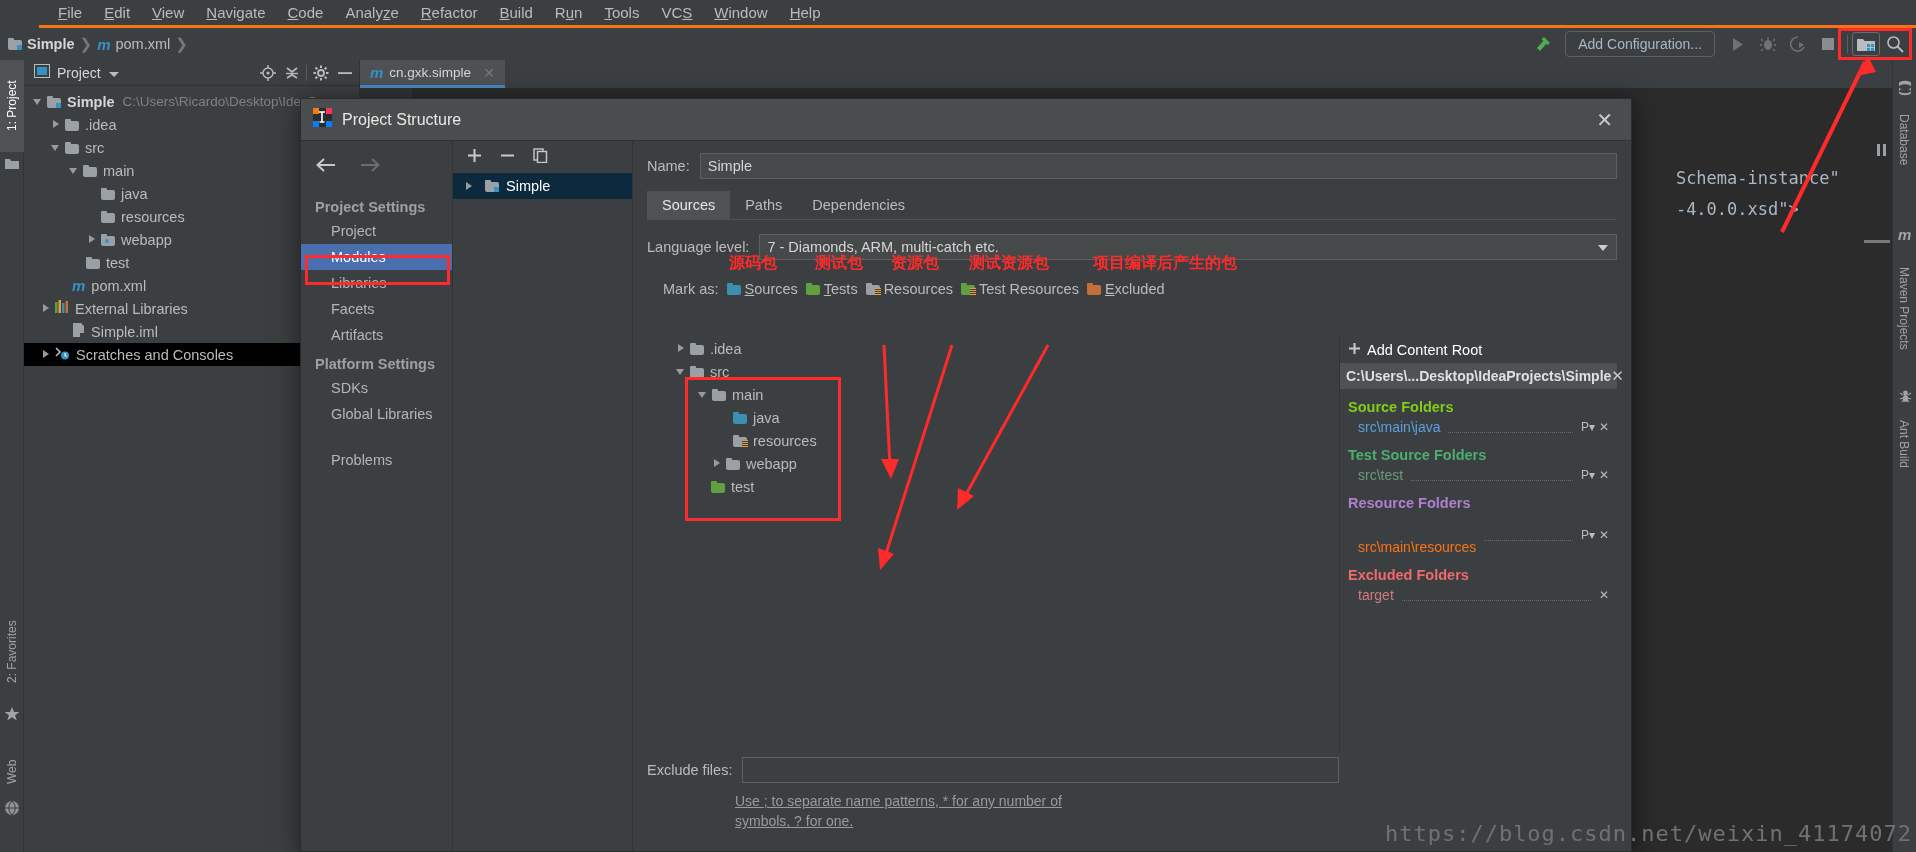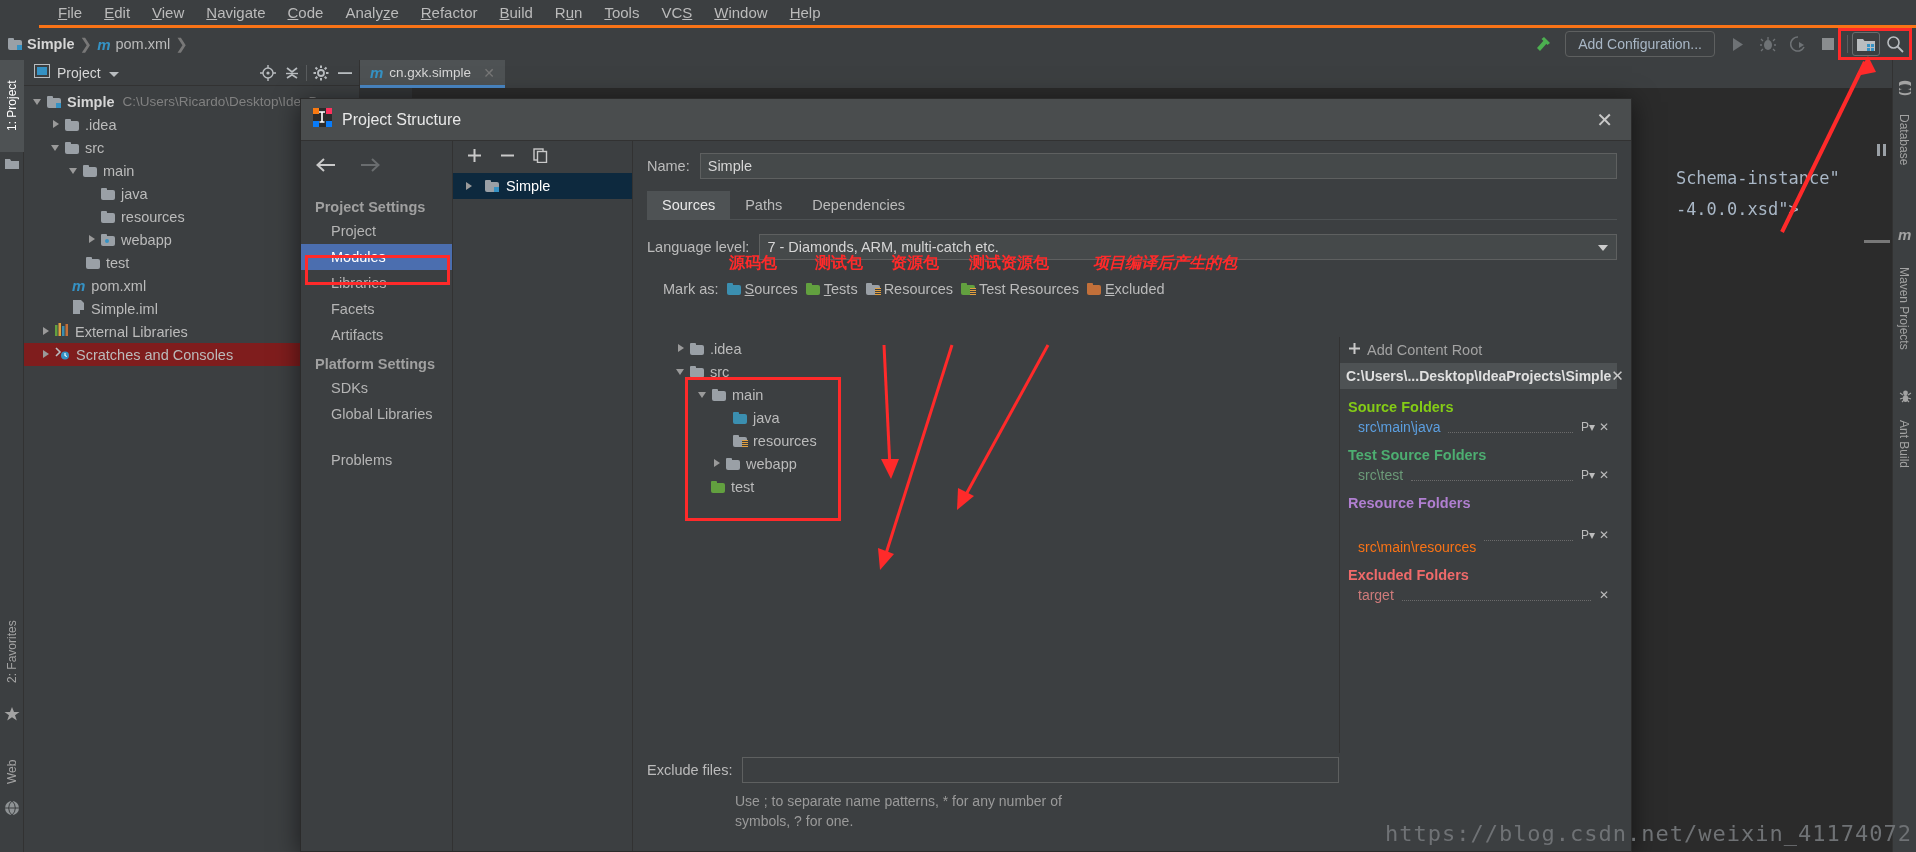--- a/index.html
+++ b/index.html
@@ -99,21 +99,21 @@
   }
   .pp-header {
     height: 26px; display: flex; align-items: center; padding: 0 4px 0 10px;
     border-bottom: 1px solid #323232;
   }
   .pp-title { font-size: 14px; color: #d6d6d6; margin-left: 7px; }
   .pp-icons { margin-left: auto; display: flex; align-items: center; gap: 4px; }
   .pp-ic { width: 20px; height: 20px; display: flex; align-items: center; justify-content: center; }
   .tree { padding-top: 4px; font-size: 14.5px; }
   .trow { display: flex; align-items: center; height: 23px; padding-left: 8px; white-space: nowrap; }
-  .trow.sel { background: #7f1d1d; }
+  .trow.sel { background: #000000; }
   .arrow { width: 13px; height: 13px; flex: none; display: inline-block; position: relative; margin-right: 2px; }
   .arrow.r::after {
     content:""; position:absolute; left:3px; top:2px;
     border-left: 6px solid #9a9a9a; border-top: 4.5px solid transparent;
     border-bottom: 4.5px solid transparent;
   }
   .arrow.d::after {
     content:""; position:absolute; left:1px; top:4px;
     border-top: 6px solid #9a9a9a; border-left: 4.5px solid transparent;
     border-right: 4.5px solid transparent;
@@ -218,21 +218,21 @@
   .content-area {
     position: absolute; left: 14px; top: 196px; right: 14px; bottom: 98px;
     display: flex;
   }
   .ctree { flex: 1; background: #3c3f41; position: relative; overflow: hidden; }
   .ctrow { display: flex; align-items: center; height: 23px; font-size: 14.5px; white-space: nowrap; }
   .ctrow.sel { background: #4b6eaf; color: #ffffff; }
   .credbox { position: absolute; border: 3px solid #ff2a2a; pointer-events: none; }
 
   .cright { width: 278px; background: #3c3f41; border-left: 1px solid #323232; position: relative; }
-  .addroot { display: flex; align-items: center; gap: 6px; font-size: 14.5px; color: #a3a3a3;
+  .addroot { display: flex; align-items: center; gap: 6px; font-size: 14.5px; color: #ffffff;
              padding: 5px 8px; }
   .rootpath { background: #4e5254; font-size: 14px; font-weight: bold; color: #e0e0e0;
               padding: 4px 6px; display: flex; align-items: center; }
   .rootpath .x { margin-left: auto; font-size: 15px; color: #c9c9c9; }
   .grp-title { font-size: 14.5px; font-weight: bold; padding: 10px 8px 2px 8px; }
   .grp-title.src { color: #84cc16; }
   .grp-title.test { color: #4dae71; }
   .grp-title.res { color: #b07fd0; }
   .grp-title.exc { color: #ef6a6a; }
   .grp-row { display: flex; align-items: center; font-size: 14px; padding: 2px 8px 2px 18px; gap: 4px; }
@@ -242,21 +242,21 @@
   .grp-row.src .pathtxt { color: #5c9fe0; }
   .grp-row.test .pathtxt { color: #6b9a78; }
   .grp-row.res .pathtxt { color: #f97316; margin-top: 24px; }
   .grp-row.exc .pathtxt { color: #cf7b7b; }
 
   .exclude-area { position: absolute; left: 14px; right: 292px; bottom: 8px; height: 86px; }
   .exclude-row { display: flex; align-items: center; gap: 10px; }
   .exclude-lbl { font-size: 14.5px; color: #bbbbbb; white-space: nowrap; }
   .exclude-input { flex: 1; height: 26px; background: #3c3f41; border: 1px solid #5e6060; }
   .exclude-hint { font-size: 14px; color: #9a9a9a; margin-top: 8px; padding-left: 88px;
-                  line-height: 1.45; }
+                  line-height: 1.45; text-decoration: underline; }
 
   
   .annot-svg { position: absolute; left: 0; top: 0; pointer-events: none; }
 
   .watermark {
     position: absolute; right: 4px; bottom: 6px; font-size: 22px; color: #6f7275;
     font-family: "DejaVu Sans Mono", monospace; letter-spacing: 1px;
   }
 </style>
 </head>
@@ -507,40 +507,40 @@
         <span class="ficon plain">
             <i class="tab"></i>
             <i class="body"></i>
           </span>
         <span class="tlabel">test</span>
       </div>
       <div class="trow" style="padding-left:48px;">
         <span class="mvn-m">m</span>
         <span class="tlabel">pom.xml</span>
       </div>
-      <div class="trow" style="padding-left:48px;">
-        <span>
-          <svg width="13" height="14" viewBox="0 0 13 14">
-              <path d="M1 0 L9 0 L12 3 L12 14 L1 14 Z" fill="#9aa0a6"></path>
-              <rect x="8" y="10" width="4" height="4" fill="#3c3f41"></rect>
-            </svg>
-        </span>
-        <span class="tlabel">Simple.iml</span>
-      </div>
       <div class="trow" style="padding-left:16px;">
         <span class="arrow r"></span>
         <span>
           <svg width="14" height="14" viewBox="0 0 14 14">
             <rect x="0" y="2" width="2.5" height="11" fill="#62a03f"></rect>
             <rect x="3.5" y="0" width="2.5" height="13" fill="#e2a03f"></rect>
             <rect x="7" y="3" width="2.5" height="10" fill="#3b8fb0"></rect>
             <rect x="10.5" y="1" width="2.5" height="12" fill="#c2703a"></rect>
           </svg>
         </span>
         <span class="tlabel">External Libraries</span>
+      </div>
+      <div class="trow" style="padding-left:48px;">
+        <span>
+          <svg width="13" height="14" viewBox="0 0 13 14">
+              <path d="M1 0 L9 0 L12 3 L12 14 L1 14 Z" fill="#9aa0a6"></path>
+              <rect x="8" y="10" width="4" height="4" fill="#3c3f41"></rect>
+            </svg>
+        </span>
+        <span class="tlabel">Simple.iml</span>
       </div>
       <div class="trow sel" style="padding-left:16px;">
         <span class="arrow r"></span>
         <span>
           <svg width="15" height="14" viewBox="0 0 15 14">
             <path d="M1 2 L5 6 L1 10" stroke="#b9bdc0" stroke-width="1.6" fill="none"></path>
             <circle cx="10" cy="9.5" r="4" fill="#3592c4"></circle>
             <path d="M10 7 V9.5 L11.8 10.6" stroke="#ffffff" stroke-width="1.1" fill="none"></path>
           </svg>
         </span>
@@ -679,21 +679,21 @@
           <span class="combo">
             <span>7 - Diamonds, ARM, multi-catch etc.</span>
             <i class="caret"></i>
           </span>
         </div>
 
         <span class="cn-ann" style="left:96px;top:112px;">源码包</span>
         <span class="cn-ann" style="left:182px;top:112px;">测试包</span>
         <span class="cn-ann" style="left:258px;top:112px;">资源包</span>
         <span class="cn-ann" style="left:336px;top:112px;">测试资源包</span>
-        <span class="cn-ann" style="left:460px;top:112px;font-style:italic;">项目编译后产生的包</span>
+        <span class="cn-ann" style="left:460px;top:112px;">项目编译后产生的包</span>
 
         <div class="markas-row" style="position:absolute;left:16px;top:134px;">
           <span class="name-lbl">Mark as:</span>
           <span class="mark-btn">
             <span class="ficon blue plain">
                 <i class="tab"></i>
                 <i class="body"></i>
               </span>
             <span><u>S</u><span>ources</span></span>
           </span>

